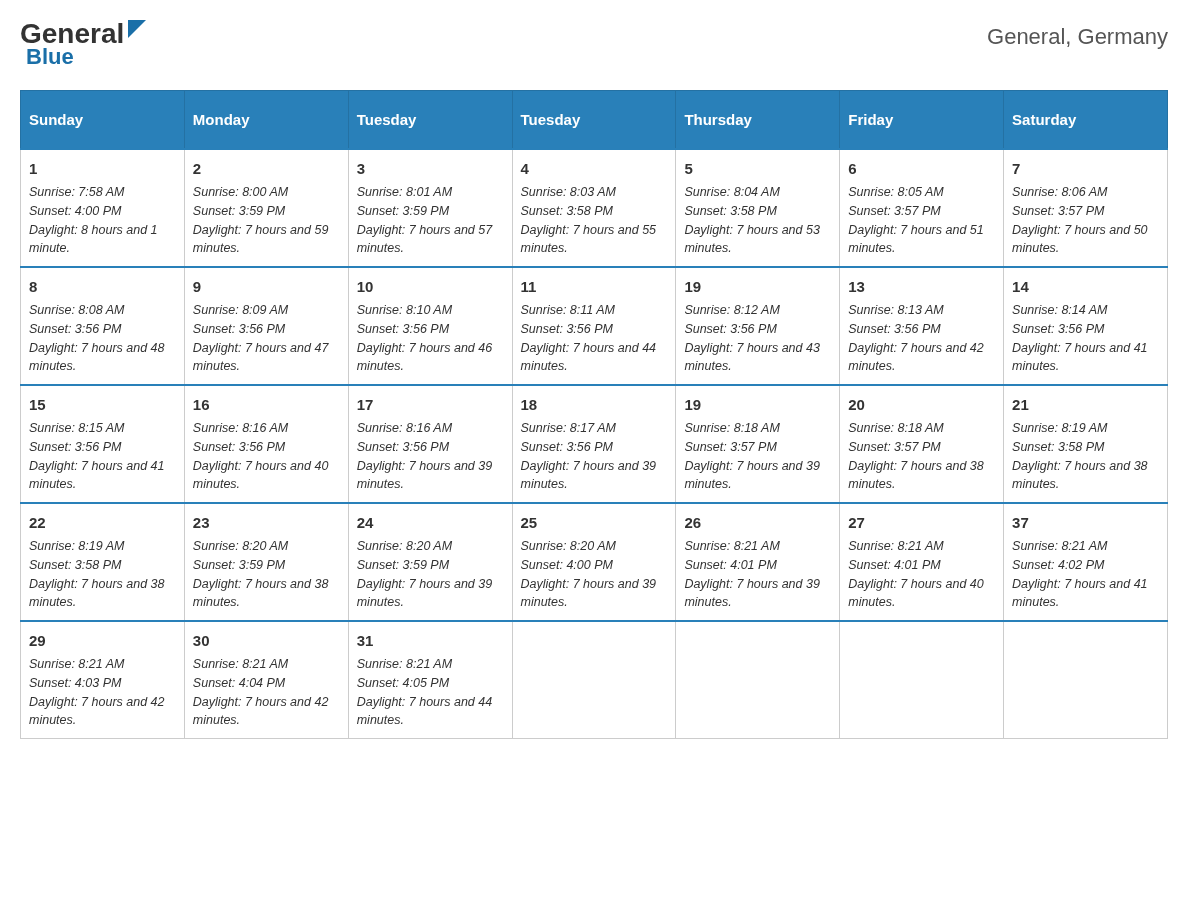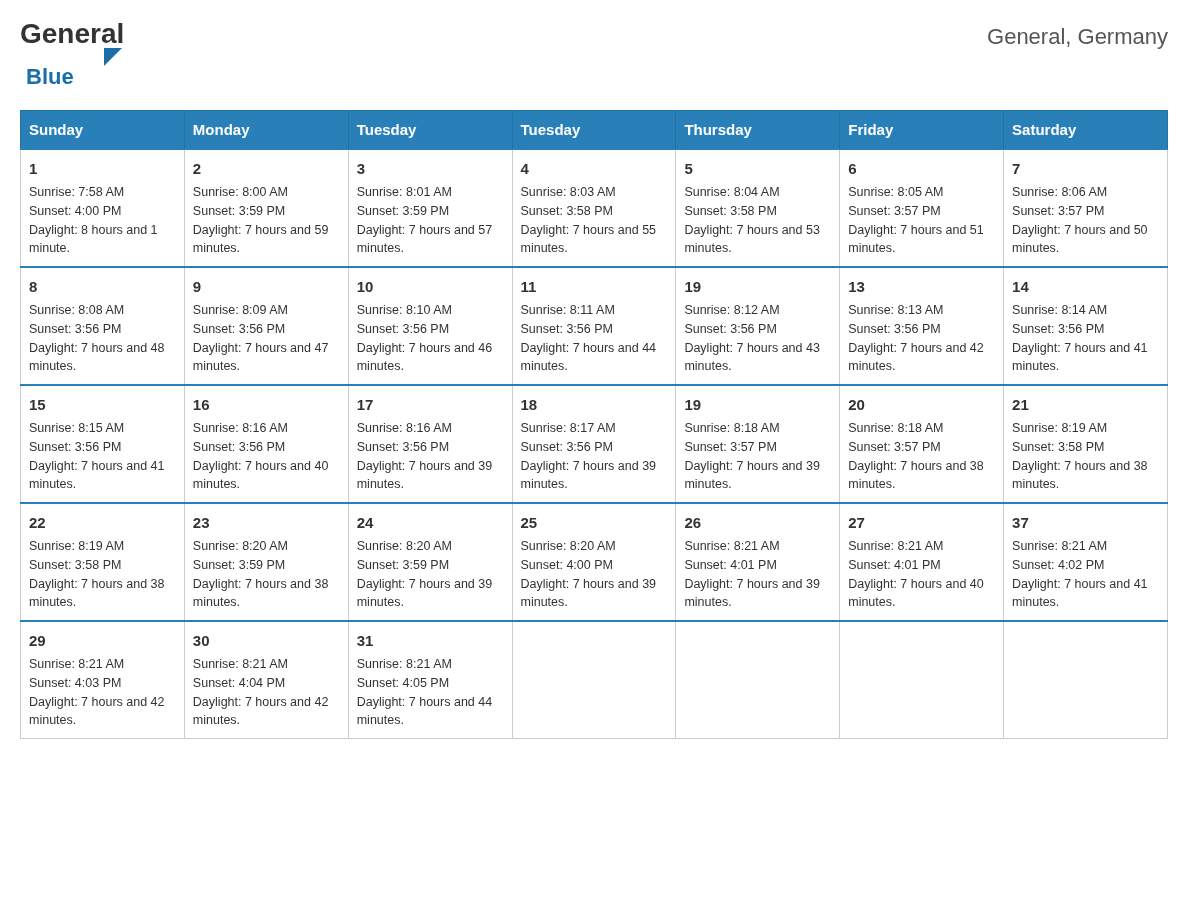--- a/index.html
+++ b/index.html
@@ -51,21 +51,21 @@
     table {
       width: 100%;
       border-collapse: collapse;
       table-layout: fixed;
     }
     thead tr th {
       background-color: #2980b9;
       color: #fff;
       font-size: 15px;
       font-weight: bold;
-      padding: 10px 8px;
+      padding: 20px 8px;
       text-align: left;
       border: 1px solid #2471a3;
     }
     tbody tr td {
       vertical-align: top;
       padding: 8px;
       font-size: 13px;
       color: #333;
       border: 1px solid #ccc;
       height: 100px;
@@ -80,38 +80,39 @@
     .day-num {
       font-size: 15px;
       font-weight: bold;
       margin-bottom: 4px;
       display: block;
     }
     .day-info {
       font-size: 12.5px;
       color: #333;
       line-height: 1.5;
+      font-style: italic;
     }
     .empty-cell {
       background: #fff;
     }
     tbody tr td.empty-cell {
       border: 1px solid #ccc;
     }
     
     tbody tr:not(:first-child) td {
       border-top: 2px solid #2980b9;
     }
   </style>
 </head>
 <body>
 
 <div class="header">
   <div class="logo">
-    <div style="display:flex; align-items:flex-end;flex-direction:column;">
+    <div style="display:flex; align-items:flex-start;">
       <span class="logo-text">General</span>
       <svg width="22" height="22" viewBox="0 0 22 22" style="margin-left:2px; margin-top:-2px;">
         <polygon points="2,2 20,2 2,20" fill="#1a6fa8"></polygon>
       </svg>
     </div>
     <div class="logo-line2">Blue</div>
   </div>
   <div class="title-area">
     <div class="location">General, Germany</div>
   </div>

